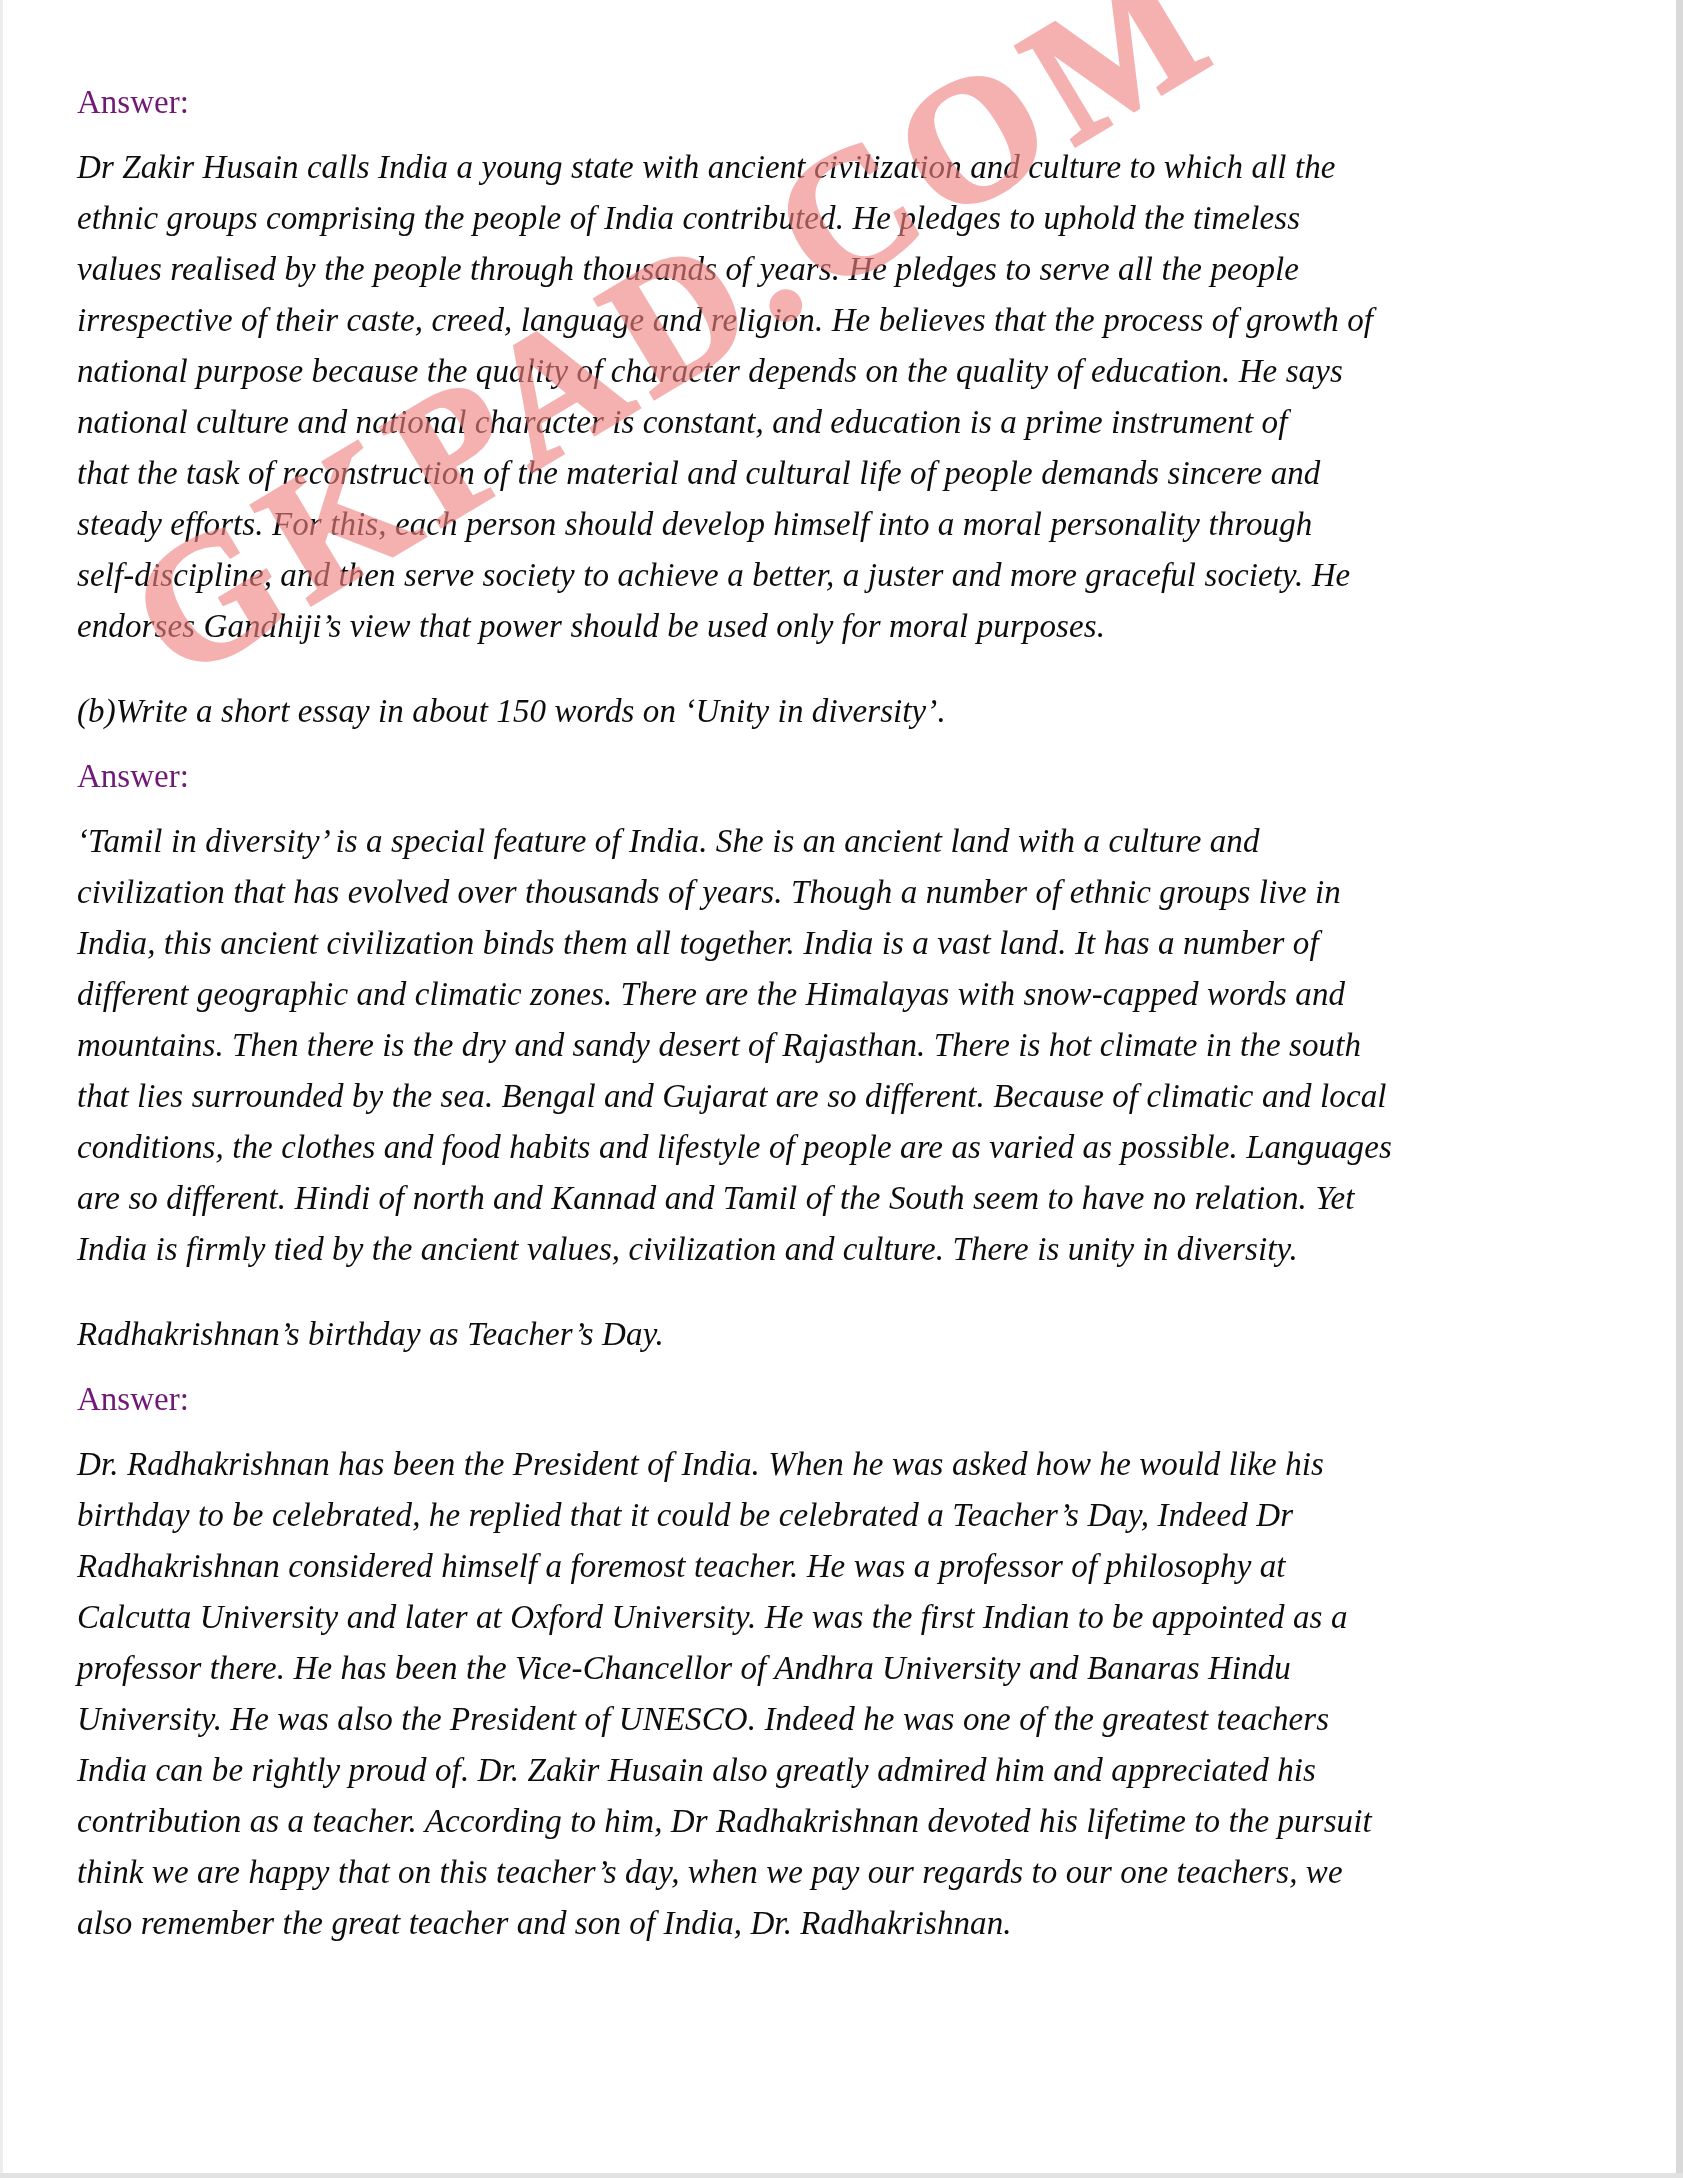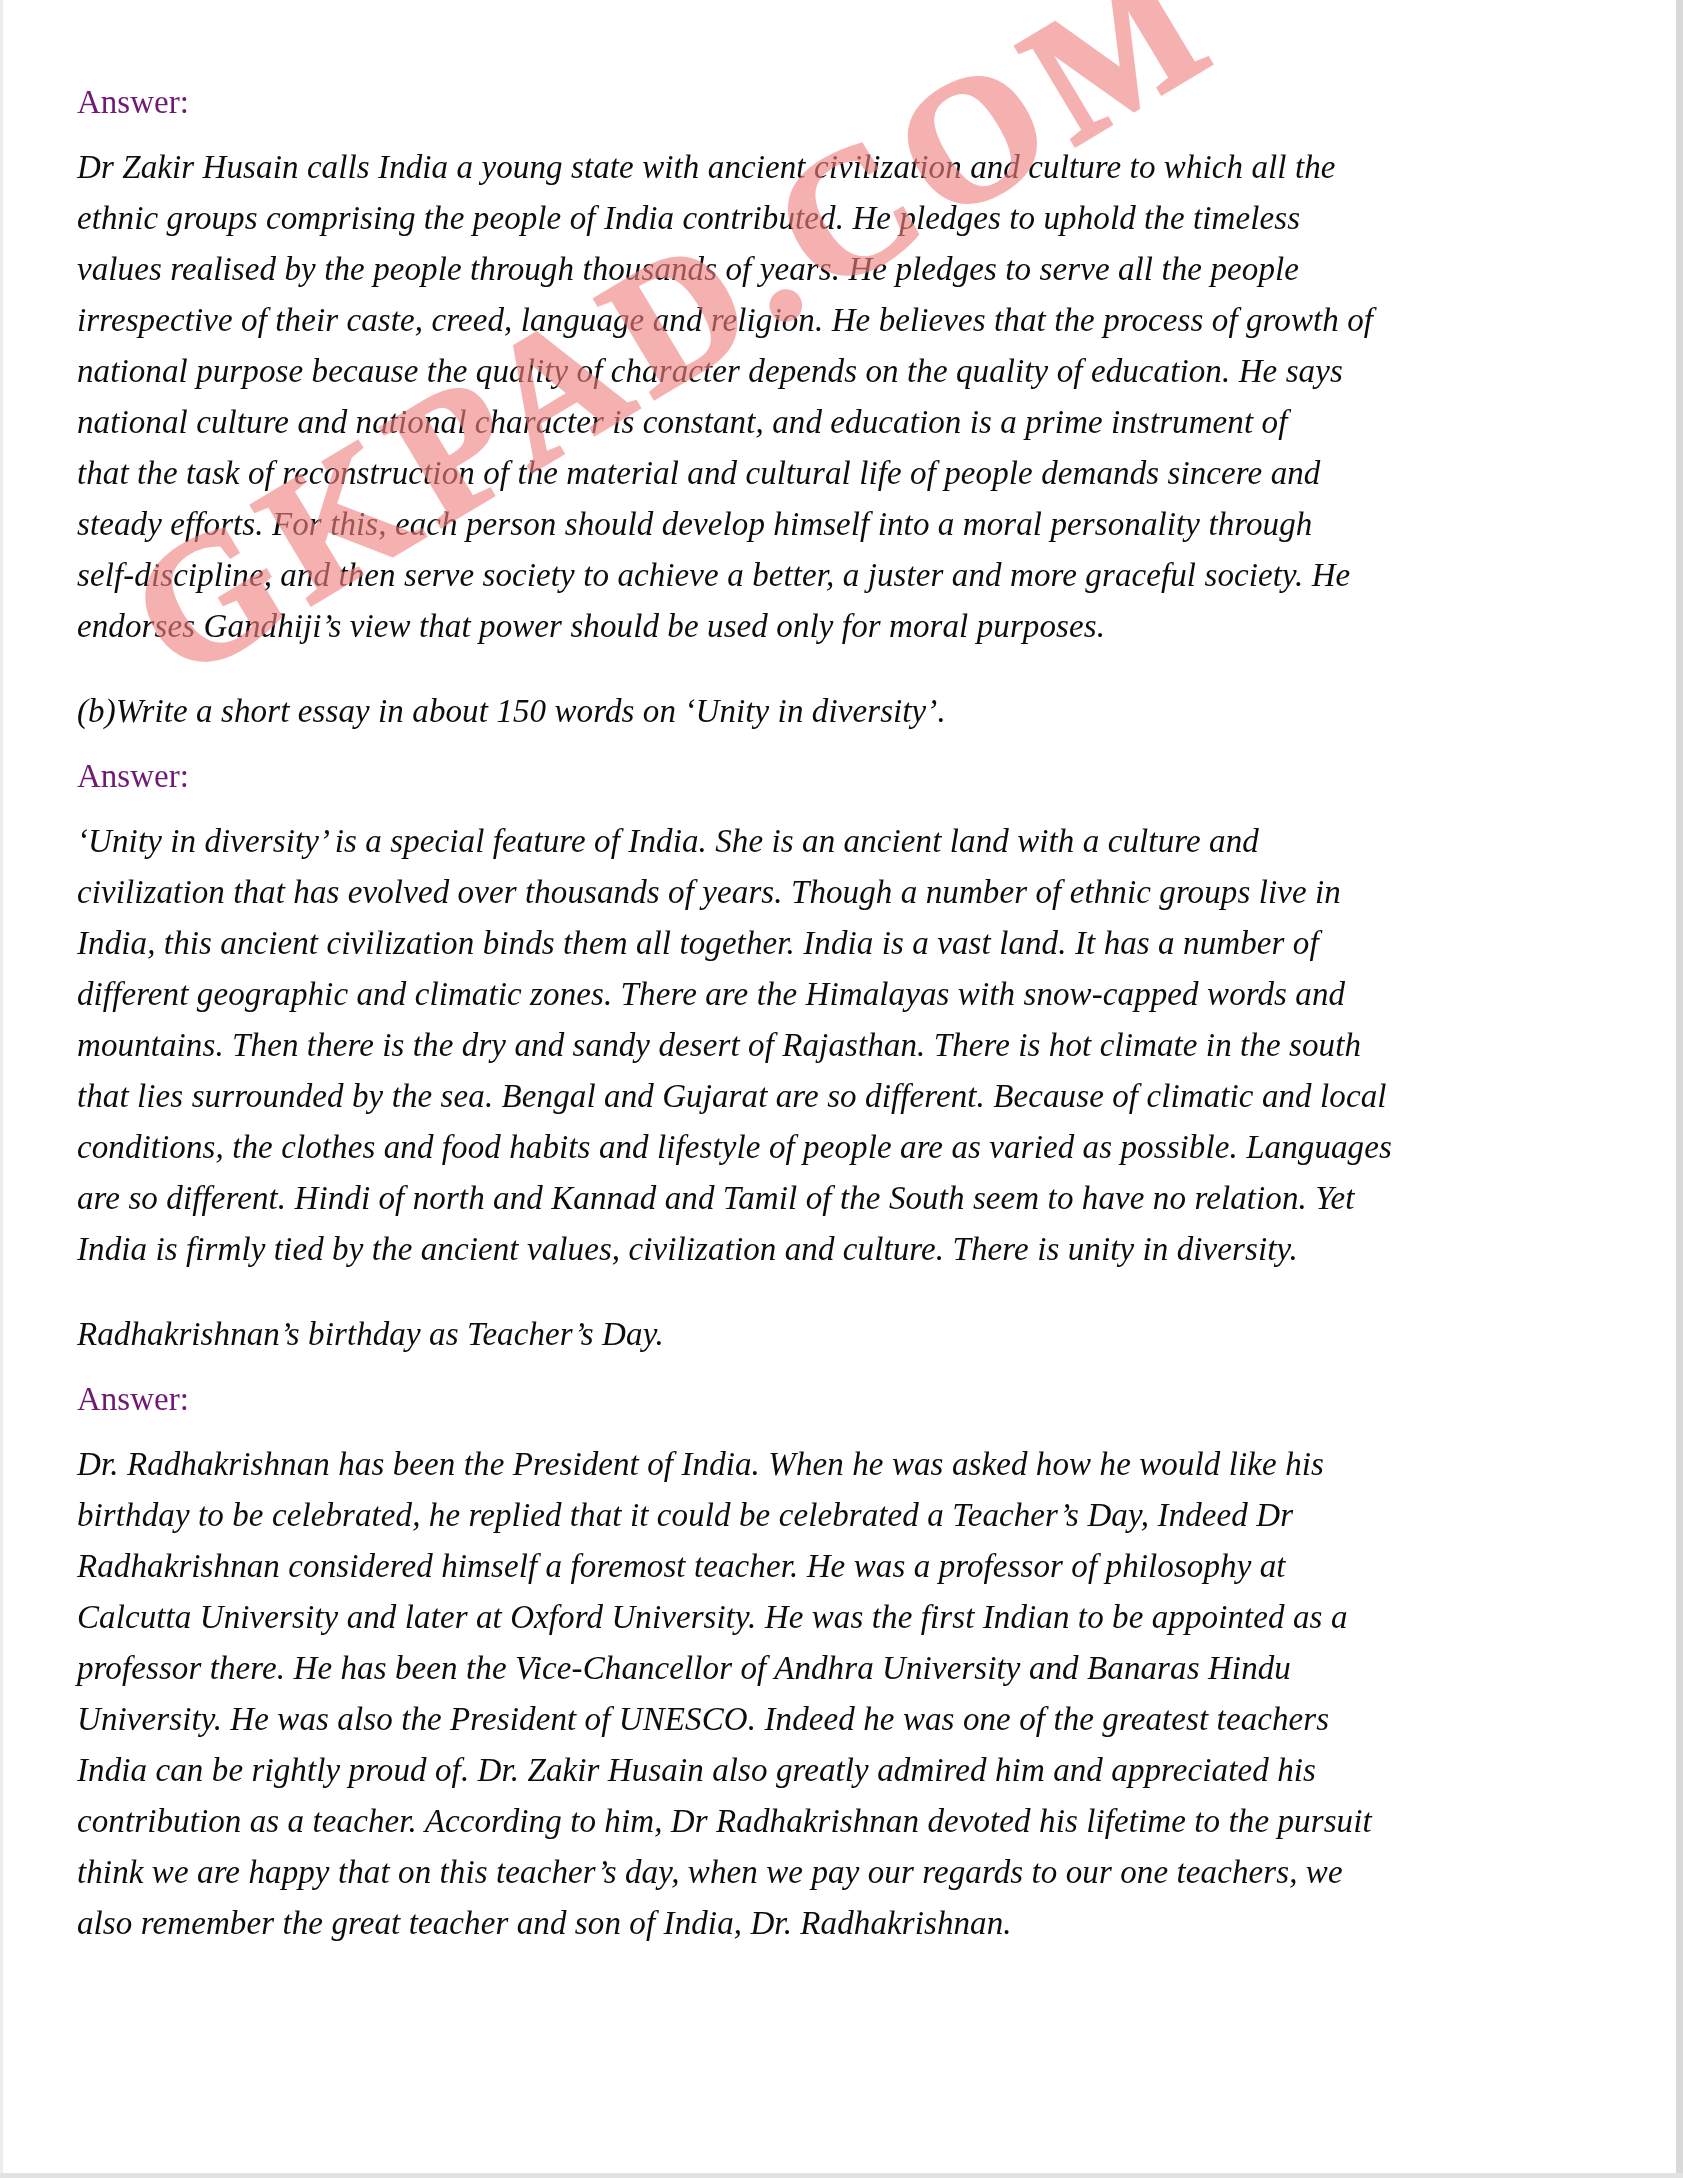--- a/index.html
+++ b/index.html
@@ -143,21 +143,21 @@
       <div class="gap-md"></div>
       <div class="block">
         <div class="line">(b)Write a short essay in about 150 words on ‘Unity in diversity’.</div>
       </div>
       <div class="gap-sm"></div>
       <div class="block">
         <div class="label-line">Answer:</div>
       </div>
       <div class="gap-sm"></div>
       <div class="block">
-        <div class="line">‘Unity in diversity’ is a special feature of India. She is an ancient land with a culture and</div>
+        <div class="line">‘Tamil in diversity’ is a special feature of India. She is an ancient land with a culture and</div>
         <div class="line">civilization that has evolved over thousands of years. Though a number of ethnic groups live in</div>
         <div class="line">India, this ancient civilization binds them all together. India is a vast land. It has a number of</div>
         <div class="line">different geographic and climatic zones. There are the Himalayas with snow-capped words and</div>
         <div class="line">mountains. Then there is the dry and sandy desert of Rajasthan. There is hot climate in the south</div>
         <div class="line">that lies surrounded by the sea. Bengal and Gujarat are so different. Because of climatic and local</div>
         <div class="line">conditions, the clothes and food habits and lifestyle of people are as varied as possible. Languages</div>
         <div class="line">are so different. Hindi of north and Kannad and Tamil of the South seem to have no relation. Yet</div>
         <div class="line">India is firmly tied by the ancient values, civilization and culture. There is unity in diversity.</div>
       </div>
       <div class="gap-md"></div>

